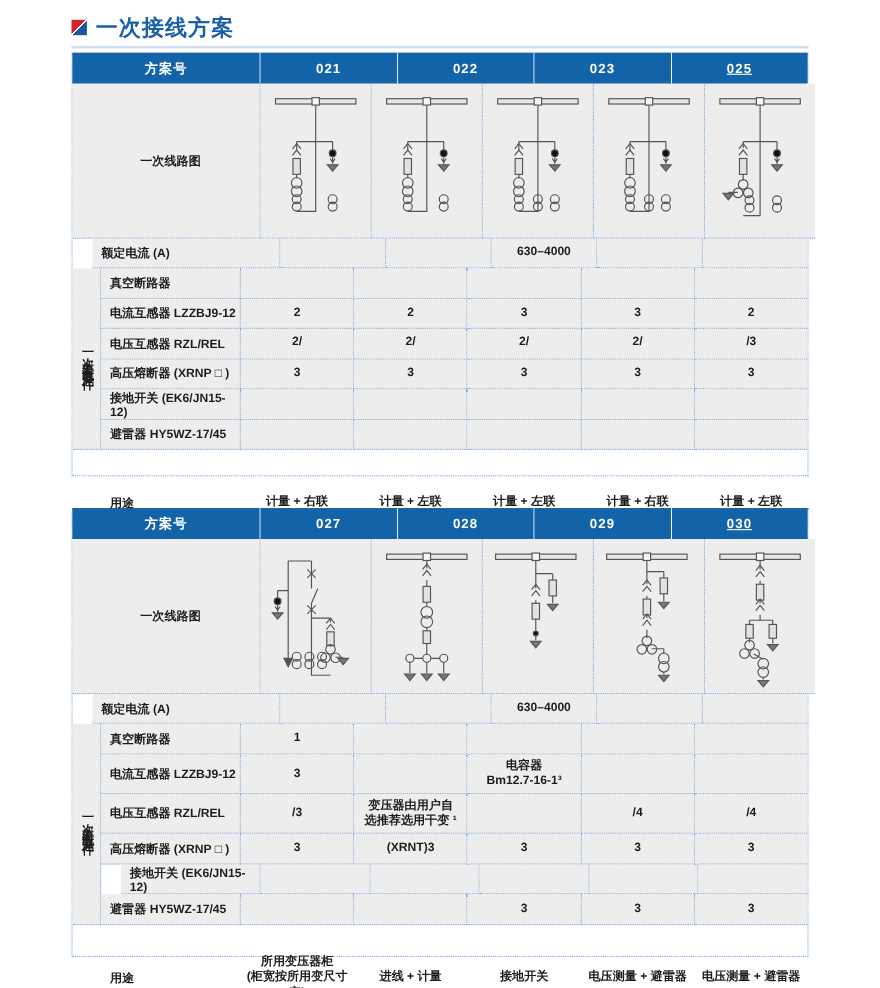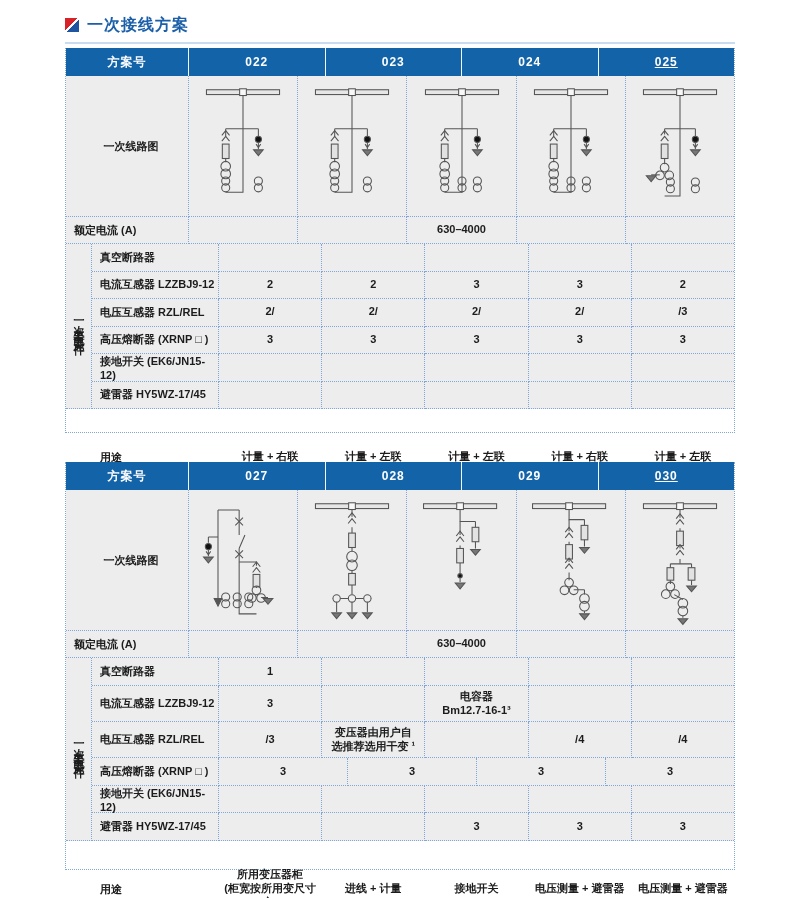--- a/index.html
+++ b/index.html
@@ -1,39 +1,39 @@
 <!DOCTYPE html>
 <html><head>
 <meta charset="utf-8">
 <style>
   html,body{margin:0;padding:0;background:#fff;}
   body{width:800px;height:898px;font-family:"Liberation Sans","DejaVu Sans",sans-serif;-webkit-font-smoothing:antialiased;}
   .page{padding:13px 65px 0 65px;}
   .title-bar{display:flex;align-items:center;gap:8px;height:24px;}
   .title-icon{width:14px;height:14px;background:linear-gradient(135deg,#d8222a 46%,#ffffff 46%,#ffffff 54%,#1f54a0 54%);flex:0 0 auto;}
-  .title-text{color:#1a5fa8;font-size:16px;font-weight:700;letter-spacing:1px;}
+  .title-text{color:#1a5fa8;font-size:20px;font-weight:700;letter-spacing:1px;}
   .rule{height:2px;background:#c9dbee;margin-top:5px;}
 
   .tbl{width:670px;border:1px dotted #7fa8d9;border-top:none;box-sizing:border-box;margin-top:4px;}
   .tbl2{margin-top:29px;}
   .row{display:flex;}
   .cell{box-sizing:border-box;border-right:1px dotted #7fa8d9;border-bottom:1px dotted #7fa8d9;background:#ededed;display:flex;align-items:center;}
   .row .cell:last-child{border-right:1px dotted #7fa8d9;border-right:none;}
   .head{background:#1263a8;height:28px;}
   .head .cell{background:#1263a8;border-right:1px solid #f2f6fb;border-bottom:none;justify-content:center;color:#fff;font-size:12px;font-weight:700;letter-spacing:1px;}
   .head .cell:last-child{border-right:none;text-decoration:underline;}
-  .c-full{width:123px;flex:0 0 auto;}
+  .c-full{width:171px;flex:0 0 auto;}
   .c-strip{width:26px;flex:0 0 auto;justify-content:center;}
   .c-lab{width:127px;flex:0 0 auto;}
   .c-val{flex:1 1 0;justify-content:center;}
   .lab{font-size:11px;font-weight:700;color:#1c1c1c;padding-left:8px;}
   .val{font-size:11px;font-weight:700;color:#1c1c1c;text-align:center;white-space:pre-line;line-height:1.25;}
   .diag{height:141px;}
   .diag .cell{justify-content:center;}
-  .h27{height:27px;}
+  .h27{height:27px;margin-left:18px;}
   .h275{height:27.5px;}
   .h28{height:28px;}
   .h36{height:36px;}
   .h23{height:23px;}
   .grp{display:flex;}
   .grp-rows{flex:1 1 auto;min-width:0;}
   .strip-txt{writing-mode:vertical-rl;text-orientation:upright;font-size:11px;font-weight:700;color:#1c1c1c;letter-spacing:3px;line-height:1;}
   .last .cell{border-bottom:none;margin-top:48px;}
   svg.diagram{display:block;}
 </style>
@@ -76,23 +76,23 @@
 
   <div class="title-bar">
     <span class="title-icon"></span>
     <span class="title-text">一次接线方案</span>
   </div>
   <div class="rule"></div>
 
   <div class="tbl">
     <div class="row head">
       <div class="cell c-full">方案号</div>
+      <div class="cell c-val">021</div>
       <div class="cell c-val">022</div>
       <div class="cell c-val">023</div>
-      <div class="cell c-val">024</div>
       <div class="cell c-val">025</div>
     </div>
 
     <div class="row diag">
       <div class="cell c-full lab">一次线路图</div>
       <div class="cell c-val">
         <svg class="diagram" viewBox="0 0 104 140" width="100" height="138">
           <g stroke="#555" fill="none" stroke-width="1.1">
             <use href="#g-bus" x="52" y="14"></use>
               <path d="M52 18 V118 H34"></path>
@@ -427,20 +427,21 @@
           <div class="cell c-val val">/3</div>
           <div class="cell c-val val">变压器由用户自
 选推荐选用干变 ¹</div>
           <div class="cell c-val val"></div>
           <div class="cell c-val val">/4</div>
           <div class="cell c-val val">/4</div>
         </div>
         <div class="row h28">
           <div class="cell c-lab lab">高压熔断器 (XRNP □ )</div>
           <div class="cell c-val val">3</div>
+          <div class="cell c-val val">(XRNT)3</div>
           <div class="cell c-val val">3</div>
           <div class="cell c-val val">3</div>
           <div class="cell c-val val">3</div>
         </div>
         <div class="row h27">
           <div class="cell c-lab lab">接地开关 (EK6/JN15-12)</div>
           <div class="cell c-val val"></div>
           <div class="cell c-val val"></div>
           <div class="cell c-val val"></div>
           <div class="cell c-val val"></div>

